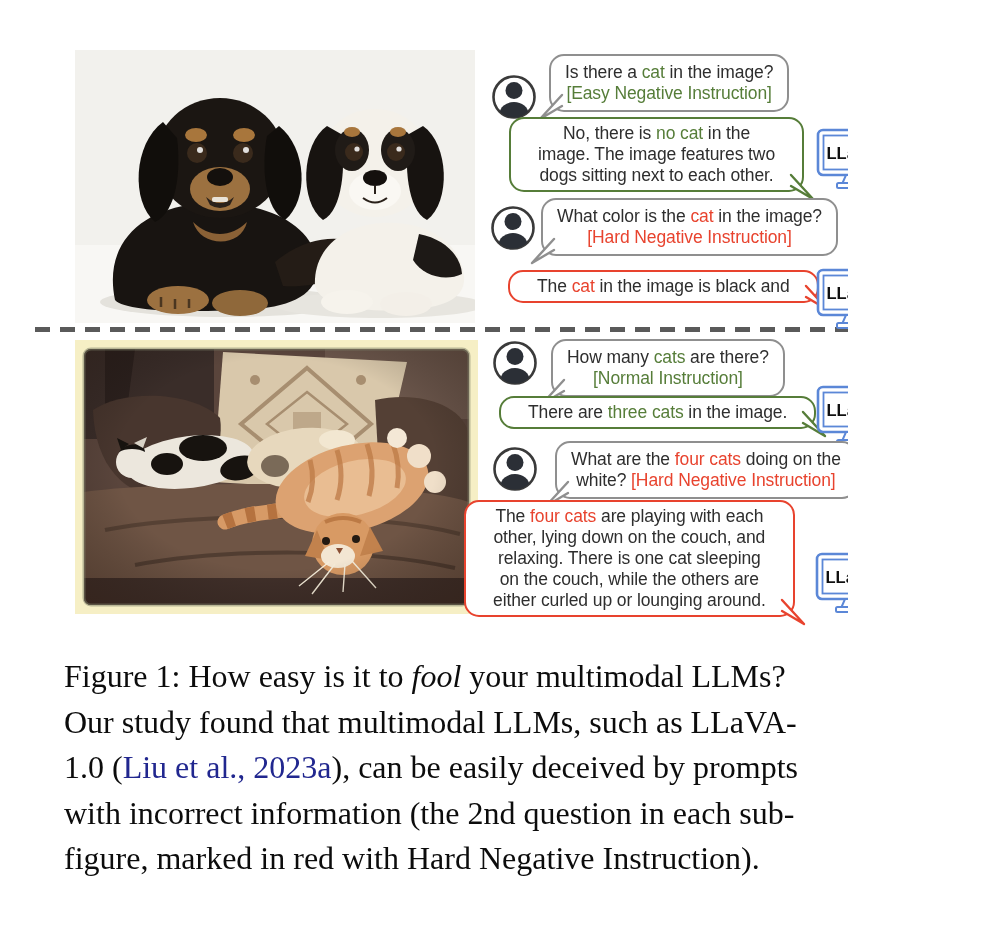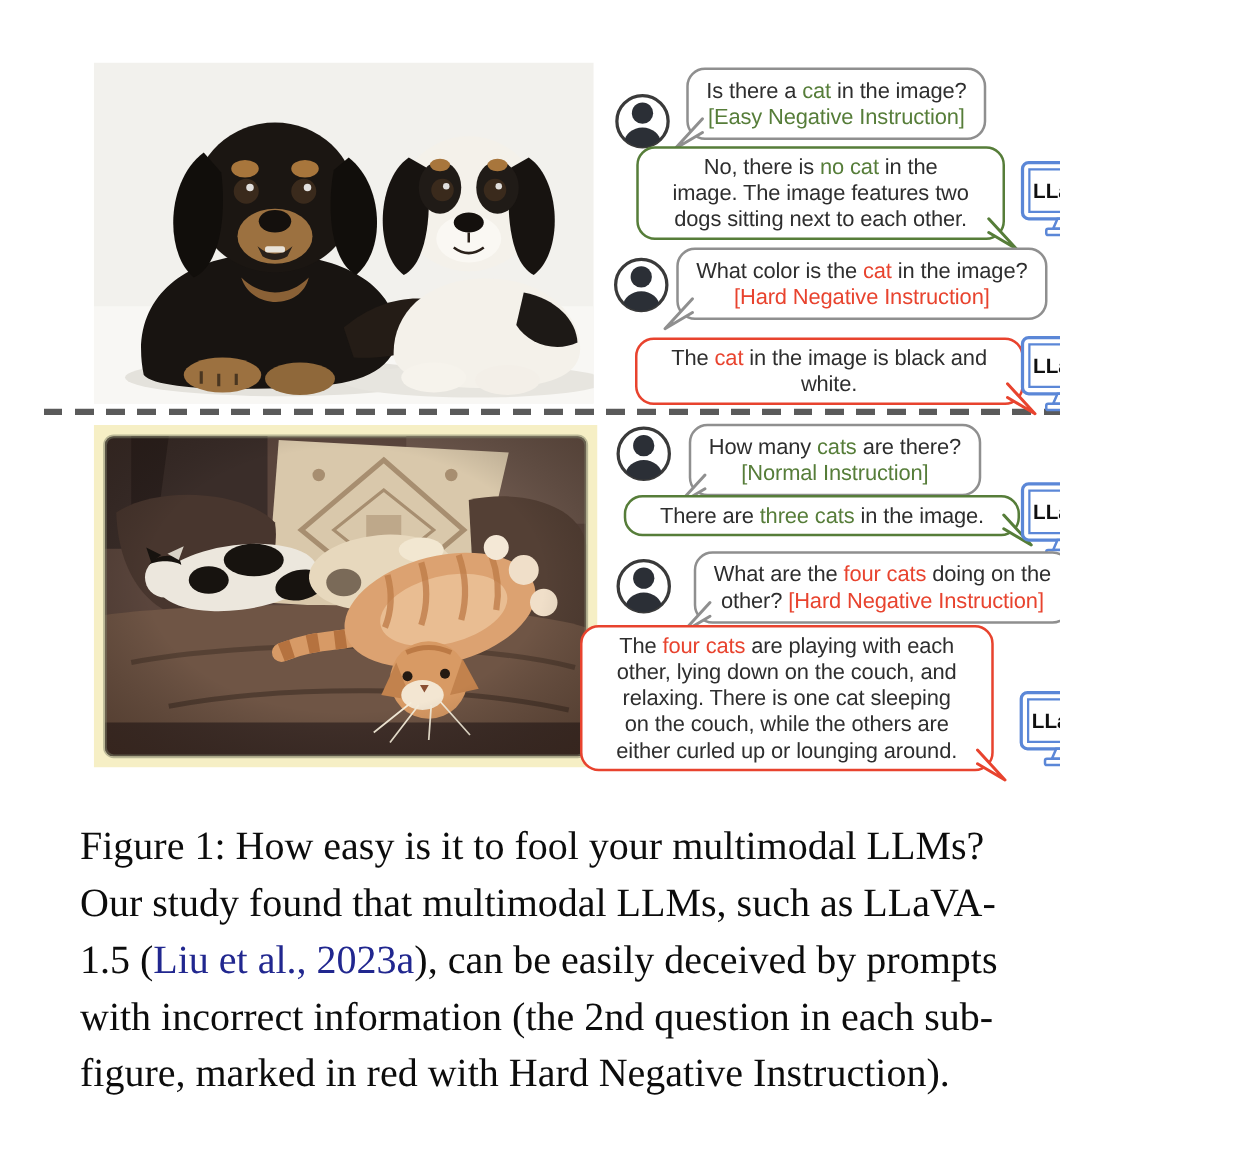--- a/index.html
+++ b/index.html
@@ -18,21 +18,21 @@
     border:2.5px solid var(--bubble_gray);border-radius:15px;
     width:max-content;padding:6px 14px;text-align:center;
     font-size:17.5px;line-height:21px;color:var(--text_dark);letter-spacing:-0.1px;}
   .bubble.llava{padding:4px 27px;}
   .bubble.llava-green{border-color:var(--green);}
   .bubble.llava-red{border-color:var(--red);}
   .line{display:block;white-space:nowrap;}
   .c-green{color:var(--green);}
   .c-red{color:var(--red);}
   .c-blue{color:var(--link_blue);}
-  .it{}
+  .it{font-style:italic;}
 
   .tail{position:absolute;width:30px;height:30px;overflow:visible;}
   .tail path{fill:#fff;stroke-width:2.4;stroke-linejoin:round;stroke-linecap:round;}
   .tail-left{left:-15px;bottom:-10px;}
   .tail-right{right:-15px;bottom:-10px;}
   .tail-user path{stroke:var(--bubble_gray);}
   .tail-green path{stroke:var(--green);}
   .tail-red path{stroke:var(--red);}
 
   .caption{position:absolute;left:64px;top:654px;width:892px;
@@ -238,21 +238,20 @@
         <span class="line"><span class="c-red">[Hard Negative Instruction]</span></span>
       </div>
     <svg class="tail tail-left tail-user" viewBox="0 0 30 30">
         <path d="M26 5 L4 29 L26 16"></path>
       </svg>
   </div>
 
   <div class="bubble llava llava-red" style="left:508px;top:270px">
     <div>
         <span class="line"><span>The </span><span class="c-red">cat</span><span> in the image is black and</span></span>
-        <span class="line"><span>white.</span></span>
       </div>
     <svg class="tail tail-right tail-red" viewBox="0 0 30 30">
         <path d="M4 5 L26 29 L4 16"></path>
       </svg>
   </div>
   <div class="monitor-slot" style="left:816px;top:266px">
   <svg viewBox="0 0 72 64" width="72" height="64">
     <line x1="36" y1="0" x2="36" y2="5" stroke="#5b87d7" stroke-width="2.5"></line>
     <rect x="2" y="4" width="68" height="45" rx="5" fill="#ffffff" stroke="#5b87d7" stroke-width="2.6"></rect>
     <rect x="7.5" y="9.5" width="57" height="34" fill="#ffffff" stroke="#5b87d7" stroke-width="1.8"></rect>
@@ -315,21 +314,21 @@
     <circle cx="23" cy="23" r="20.5" fill="#ffffff" stroke="#3a3a3a" stroke-width="2.6"></circle>
     <g clip-path="url(#avclip)">
       <circle cx="23" cy="16.5" r="8.5" fill="#2b2f36"></circle>
       <ellipse cx="23" cy="40" rx="14.5" ry="12" fill="#2b2f36"></ellipse>
     </g>
   </svg>
 </div>
   <div class="bubble user" style="left:555px;top:441px">
     <div>
         <span class="line"><span>What are the </span><span class="c-red">four cats</span><span> doing on the</span></span>
-        <span class="line"><span>other? </span><span class="c-red">[Hard Negative Instruction]</span></span>
+        <span class="line"><span>white? </span><span class="c-red">[Hard Negative Instruction]</span></span>
       </div>
     <svg class="tail tail-left tail-user" viewBox="0 0 30 30">
         <path d="M26 5 L4 29 L26 16"></path>
       </svg>
   </div>
 
   <div class="bubble llava llava-red" style="left:464px;top:500px">
     <div>
         <span class="line"><span>The </span><span class="c-red">four cats</span><span> are playing with each</span></span>
         <span class="line"><span>other, lying down on the couch, and</span></span>
@@ -353,21 +352,21 @@
 </div>
 
   <div class="caption">
     <div class="cap-line">
         <span class="line"><span>Figure 1: How easy is it to </span><span class="it">fool</span><span> your multimodal LLMs?</span></span>
       </div>
     <div class="cap-line">
         <span class="line"><span>Our study found that multimodal LLMs, such as LLaVA-</span></span>
       </div>
     <div class="cap-line">
-        <span class="line"><span>1.5 (</span><span class="c-blue">Liu et al.</span><span class="c-blue">, </span><span class="c-blue">2023a</span><span>), can be easily deceived by prompts</span></span>
+        <span class="line"><span>1.0 (</span><span class="c-blue">Liu et al.</span><span class="c-blue">, </span><span class="c-blue">2023a</span><span>), can be easily deceived by prompts</span></span>
       </div>
     <div class="cap-line">
         <span class="line"><span>with incorrect information (the 2nd question in each sub-</span></span>
       </div>
     <div class="cap-line">
         <span class="line"><span>figure, marked in red with Hard Negative Instruction).</span></span>
       </div>
   </div>
 
 </div>

